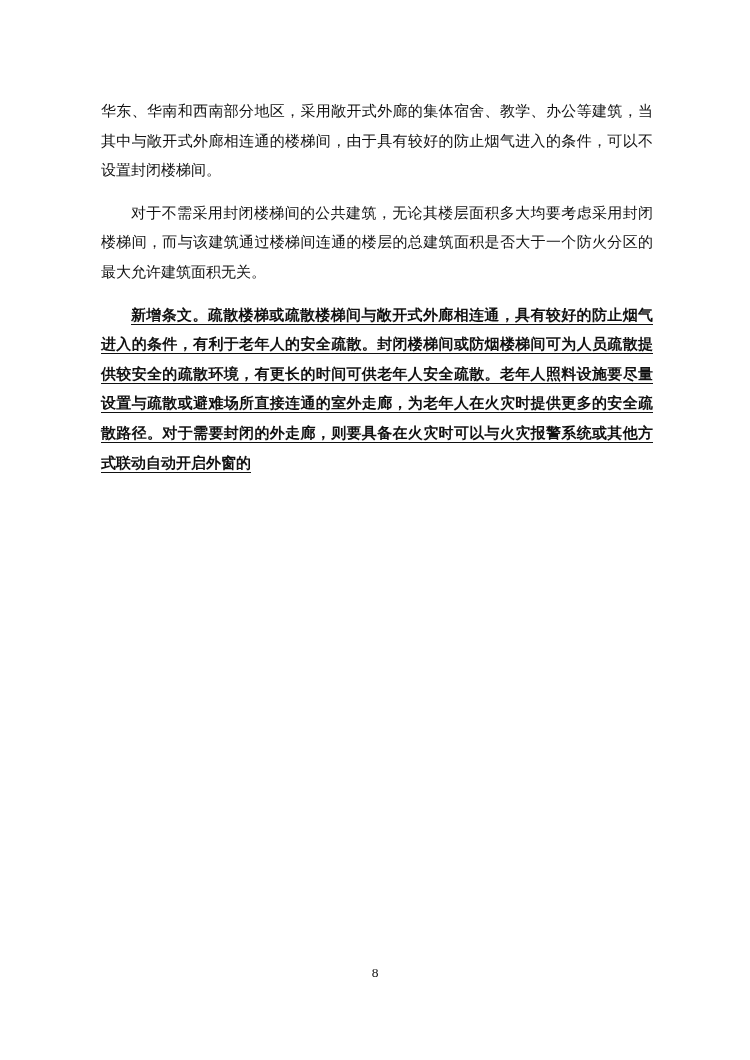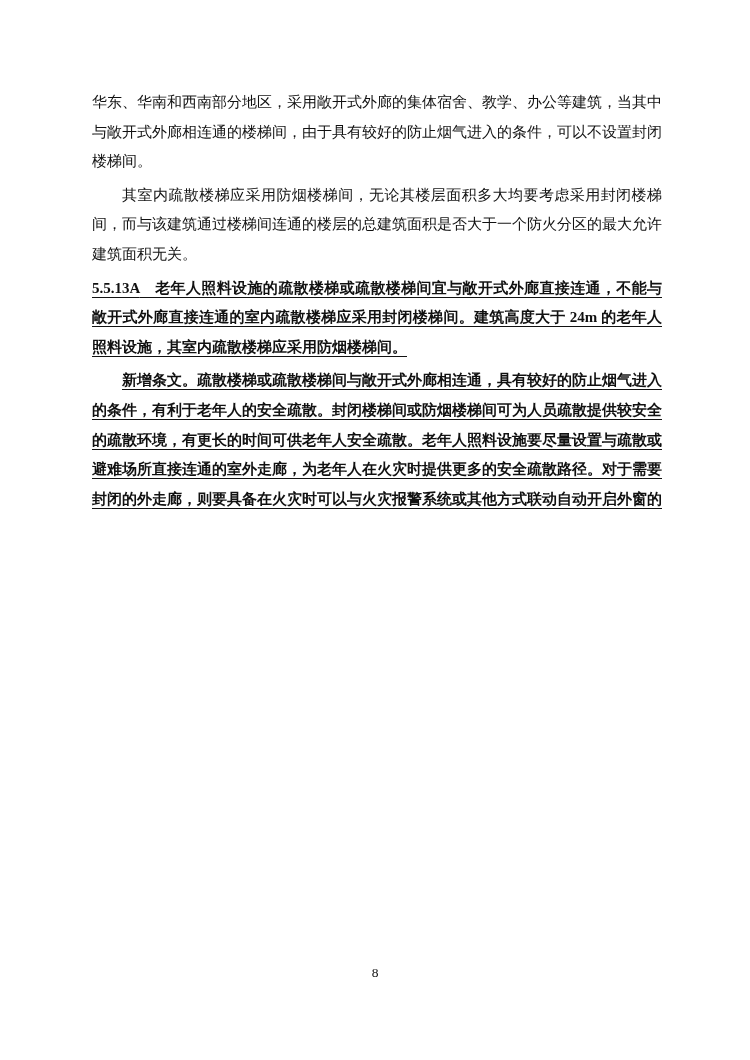--- a/index.html
+++ b/index.html
@@ -15,21 +15,21 @@
     color: #111111;
     overflow: hidden;
   }
   .page {
     position: absolute;
     top: 84px;
     left: 88px;
     width: 578px;
   }
   p.doc-para {
-    margin: 4px;
+    margin: 13px;
     font-size: 15px;
     line-height: 29.6px;
     text-align: justify;
     letter-spacing: 0;
     word-break: break-all;
   }
   p.indent { text-indent: 2em; }
   p.bold { font-weight: bold; }
   p.underline {
     text-decoration: underline;
@@ -48,26 +48,25 @@
     color: #111111;
   }
 </style>
 </head>
 <body>
 
 <div class="page">
 
   <p class="doc-para">华东、华南和西南部分地区，采用敞开式外廊的集体宿舍、教学、办公等建筑，当其中与敞开式外廊相连通的楼梯间，由于具有较好的防止烟气进入的条件，可以不设置封闭楼梯间。</p>
 
-  <p class="doc-para indent">其室内疏散楼梯应采用防烟楼梯间，无论其楼层面积多大均要考虑采用封闭楼梯间，而与该建筑通过楼梯间连通的楼层的总建筑面积是否大于一个防火分区的最大允许建筑面积无关。</p>
+  <p class="doc-para indent">对于不需采用封闭楼梯间的公共建筑，无论其楼层面积多大均要考虑采用封闭楼梯间，而与该建筑通过楼梯间连通的楼层的总建筑面积是否大于一个防火分区的最大允许建筑面积无关。</p>
 
 
 
 
-  <p class="doc-para bold underline"><span class="clause-number">5.5.13A</span><span>　老年人照料设施的疏散楼梯或疏散楼梯间宜与敞开式外廊直接连通，不能与敞开式外廊直接连通的室内疏散楼梯应采用封闭楼梯间。建筑高度大于 24m 的老年人照料设施，其室内疏散楼梯应采用防烟楼梯间。</span></p>
 
 
 
   <p class="doc-para indent bold underline">新增条文。疏散楼梯或疏散楼梯间与敞开式外廊相连通，具有较好的防止烟气进入的条件，有利于老年人的安全疏散。封闭楼梯间或防烟楼梯间可为人员疏散提供较安全的疏散环境，有更长的时间可供老年人安全疏散。老年人照料设施要尽量设置与疏散或避难场所直接连通的室外走廊，为老年人在火灾时提供更多的安全疏散路径。对于需要封闭的外走廊，则要具备在火灾时可以与火灾报警系统或其他方式联动自动开启外窗的</p>
 
 </div>
 
 <div class="footer">8</div>
 
 </body></html>

